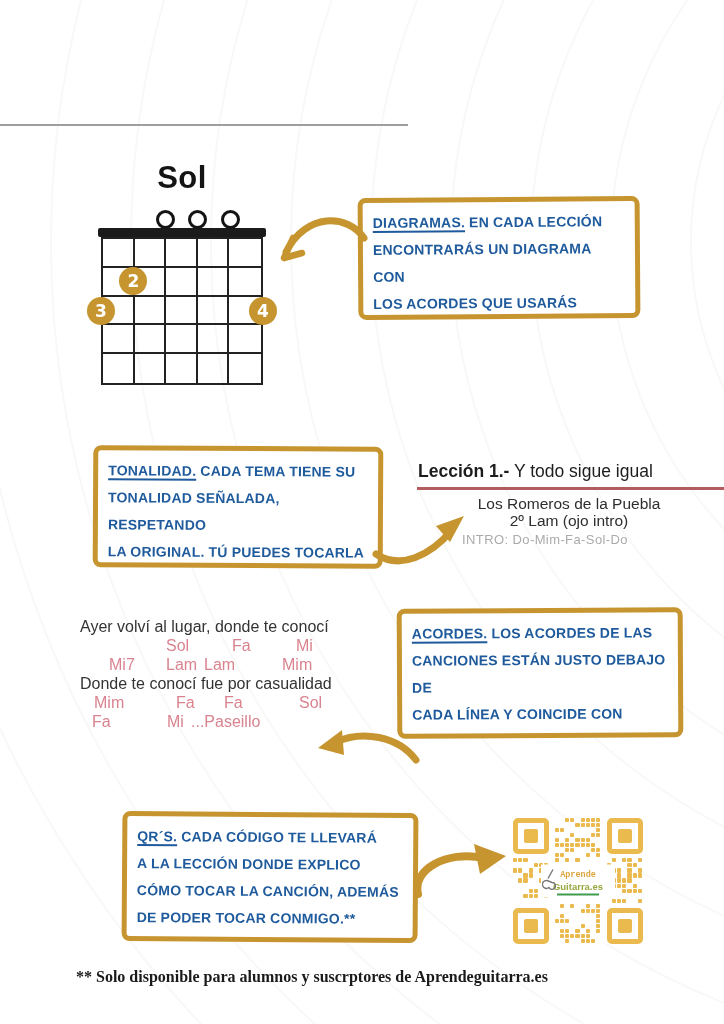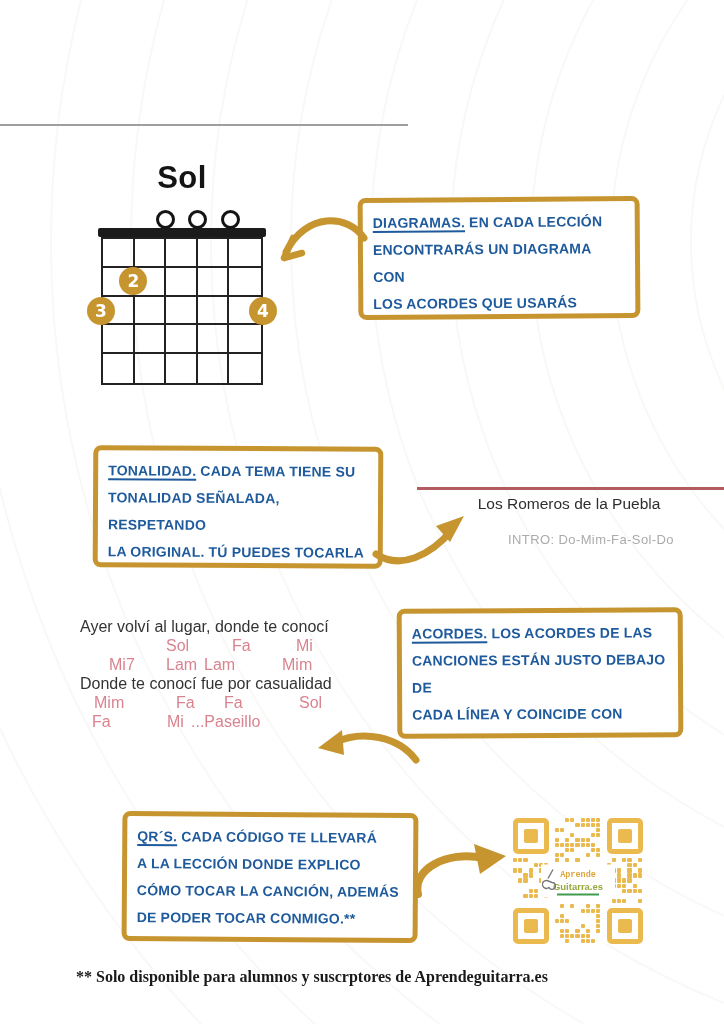--- a/index.html
+++ b/index.html
@@ -33,21 +33,21 @@
         color:var(--blue);font-weight:700;font-size:14px;line-height:27px;letter-spacing:0.2px;
         padding:7px 10px;overflow:hidden;}
   .callout .kw{text-decoration:underline;text-underline-offset:3px;text-decoration-thickness:2px;}
 
   
   .lesson-heading{position:absolute;left:418px;top:461px;font-size:17.5px;color:#1c1c1c;}
   .lesson-heading b{font-weight:700;}
   .lesson-rule{position:absolute;left:417px;top:487px;width:307px;height:2.5px;background:var(--rose-dark);}
   .lesson-artist{position:absolute;left:438px;top:494px;width:262px;text-align:center;font-size:15.5px;color:#2e2e2e;line-height:20px;}
   .lesson-key{position:absolute;left:438px;top:512px;width:262px;text-align:center;font-size:15.5px;color:#2e2e2e;}
-  .lesson-intro{position:absolute;left:460px;top:532px;width:262px;text-align:center;font-size:13px;color:var(--gray-text);letter-spacing:0.4px;}
+  .lesson-intro{position:absolute;left:414px;top:532px;width:262px;text-align:center;font-size:13px;color:var(--gray-text);letter-spacing:0.4px;}
 
   
   .song{position:absolute;left:80px;top:618px;width:300px;}
   .song .lyric{position:relative;height:19px;font-size:16px;color:#333;}
   .song .chordline{position:relative;height:19px;font-size:16px;color:var(--rose);}
   .song .chordline span{position:absolute;top:0;}
 
   .footer{position:absolute;left:76px;top:968px;font-family:"Liberation Serif",serif;font-weight:700;font-size:16px;color:#1a1a1a;}
 
   .arrow{position:absolute;pointer-events:none;}
@@ -142,22 +142,24 @@
   <svg class="arrow" style="left:314px;top:722px;" width="108" height="50" viewBox="0 0 108 50">
     <path d="M 102,38 C 84,14 48,8 22,20" fill="none" stroke="var(--gold)" stroke-width="7" stroke-linecap="round"></path>
     <polygon points="4,26 28,8 30,33" fill="var(--gold)"></polygon>
   </svg>
 
   <svg class="arrow" style="left:412px;top:830px;" width="100" height="70" viewBox="0 0 100 70">
     <path d="M 6,64 C 0,40 34,20 72,28" fill="none" stroke="var(--gold)" stroke-width="8" stroke-linecap="round"></path>
     <polygon points="94,26 62,14 68,44" fill="var(--gold)"></polygon>
   </svg>
 
+  <div class="lesson-heading"><b>Lección 1.-</b><span> Y todo sigue igual</span></div>
   <div class="lesson-rule"></div>
   <div class="lesson-artist">Los Romeros de la Puebla</div>
+  <div class="lesson-key">2º Lam (ojo intro)</div>
   <div class="lesson-intro">INTRO: Do-Mim-Fa-Sol-Do</div>
 
   <div class="song">
       <div class="lyric">Ayer volví al lugar, donde te conocí</div>
       <div class="chordline">
         <span style="left: 86px;">Sol</span>
         <span style="left: 152px;">Fa</span>
         <span style="left: 216px;">Mi</span>
       </div>
       <div class="chordline">

